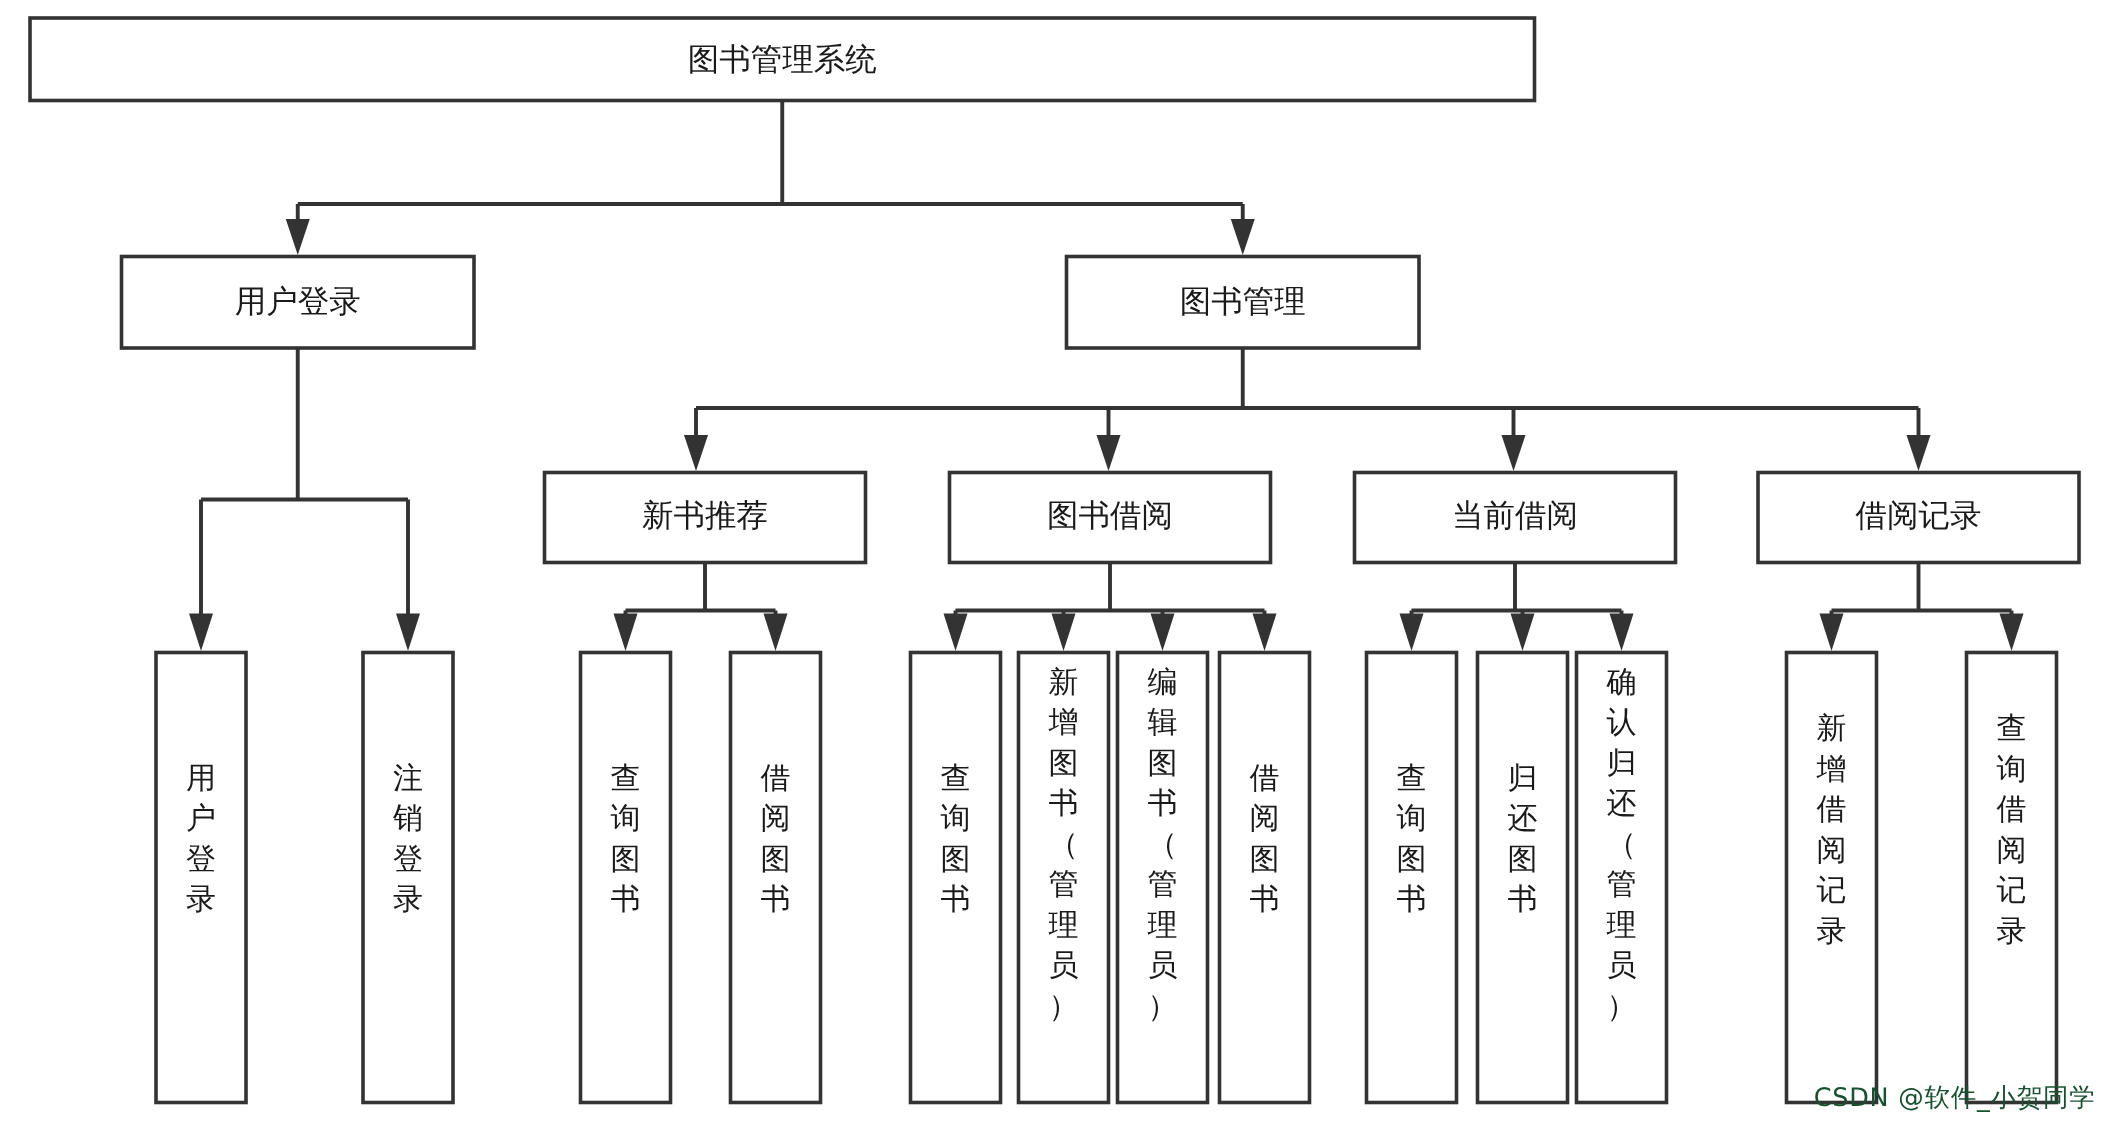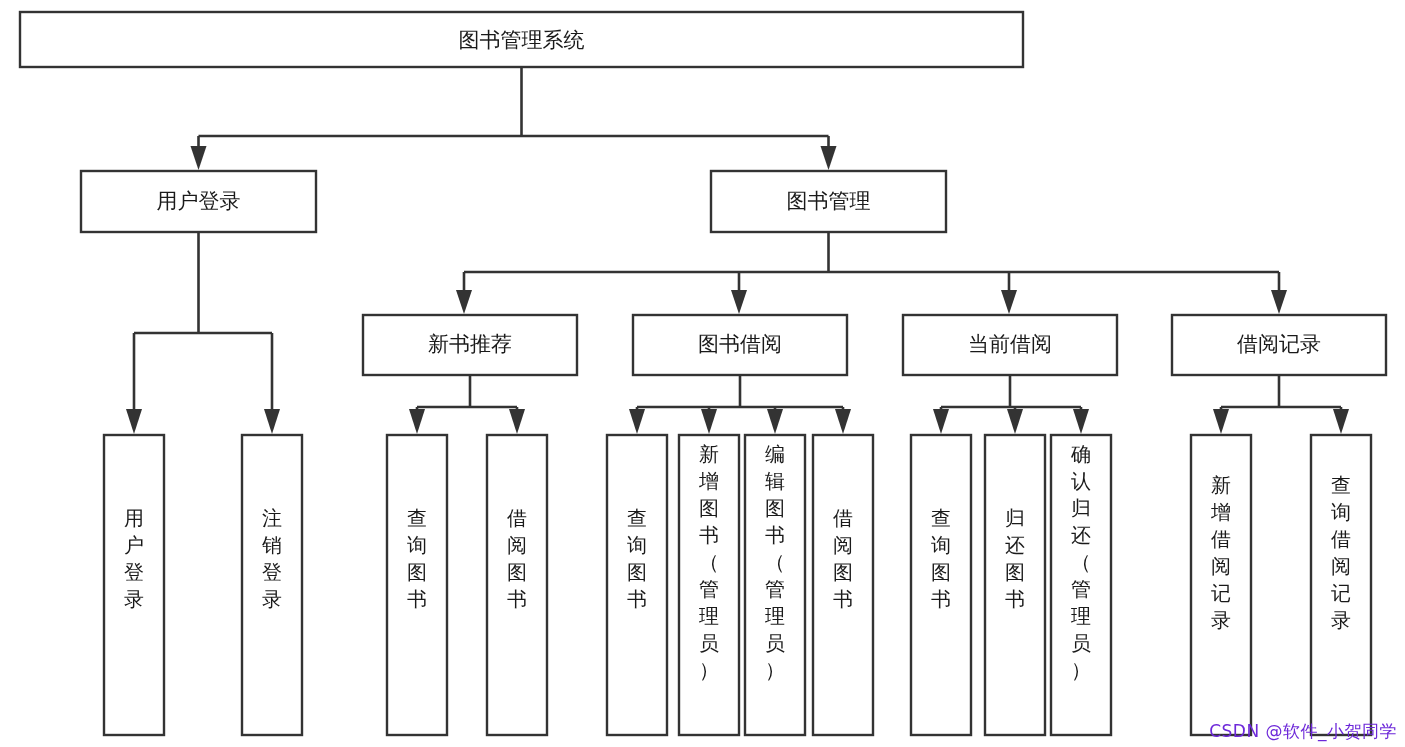--- a/index.html
+++ b/index.html
@@ -55,21 +55,21 @@
     font-family: "DejaVu Sans", "Liberation Sans", sans-serif;
     font-size: 20px;
     text-anchor: middle;
   }
   .watermark-text {
     position: absolute;
     right: 8px;
     bottom: 4px;
     font-family: "DejaVu Sans", "Liberation Sans", sans-serif;
     font-size: 17px;
-    color: #6d28d9;
+    color: #14532d;
     white-space: nowrap;
     letter-spacing: 0.5px;
     user-select: none;
   }
 </style>
 </head>
 <body>
 
 <div id="diagram-root">
 

